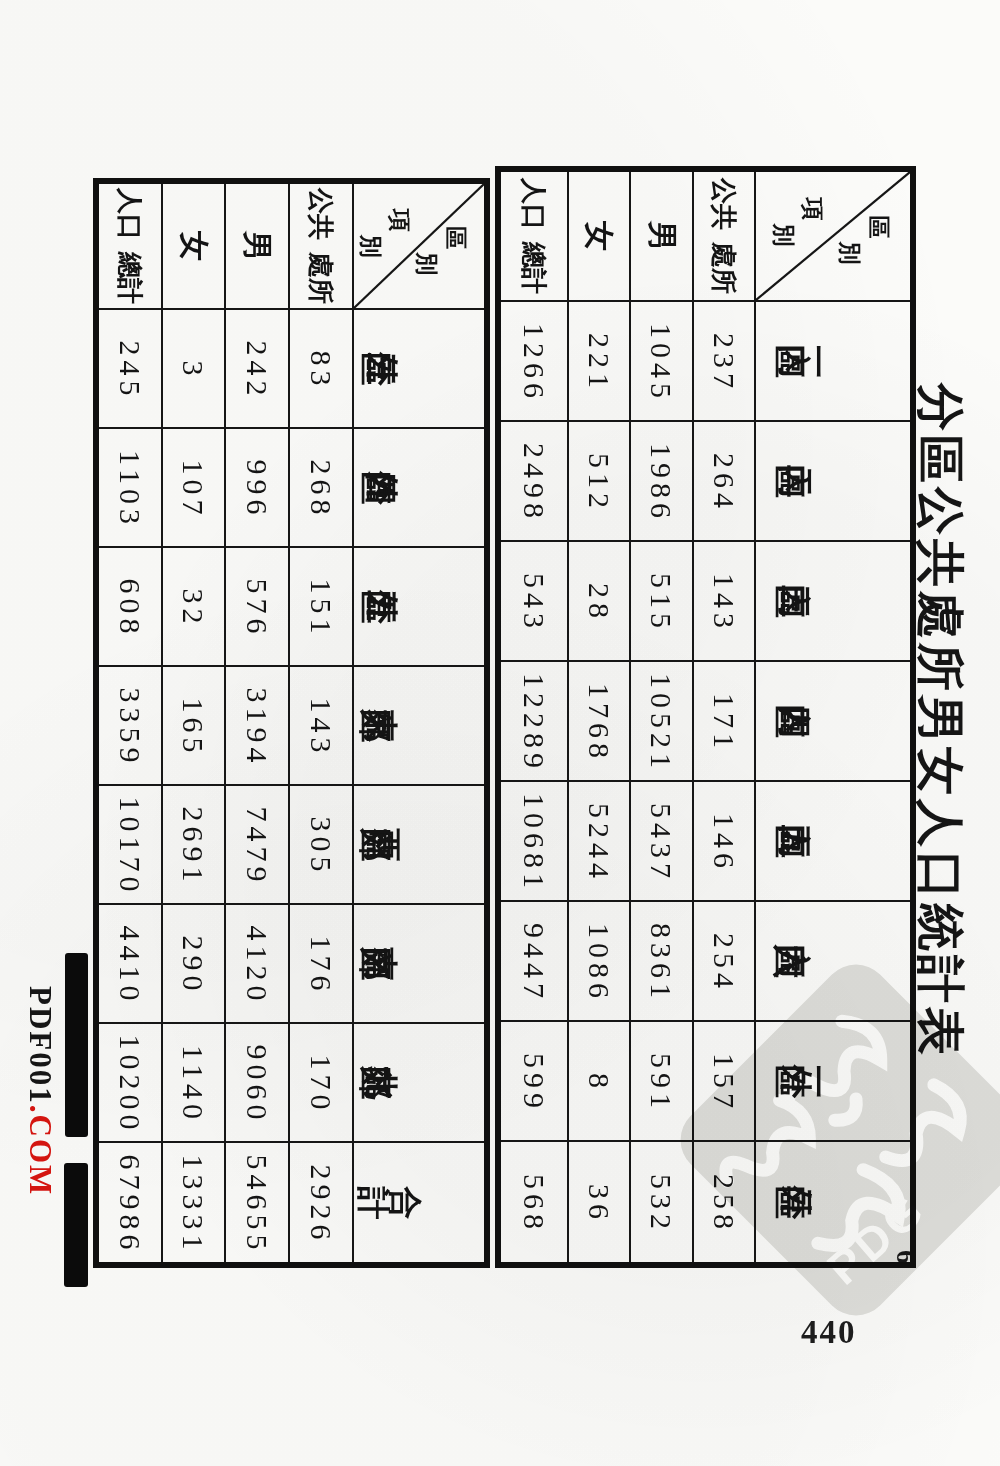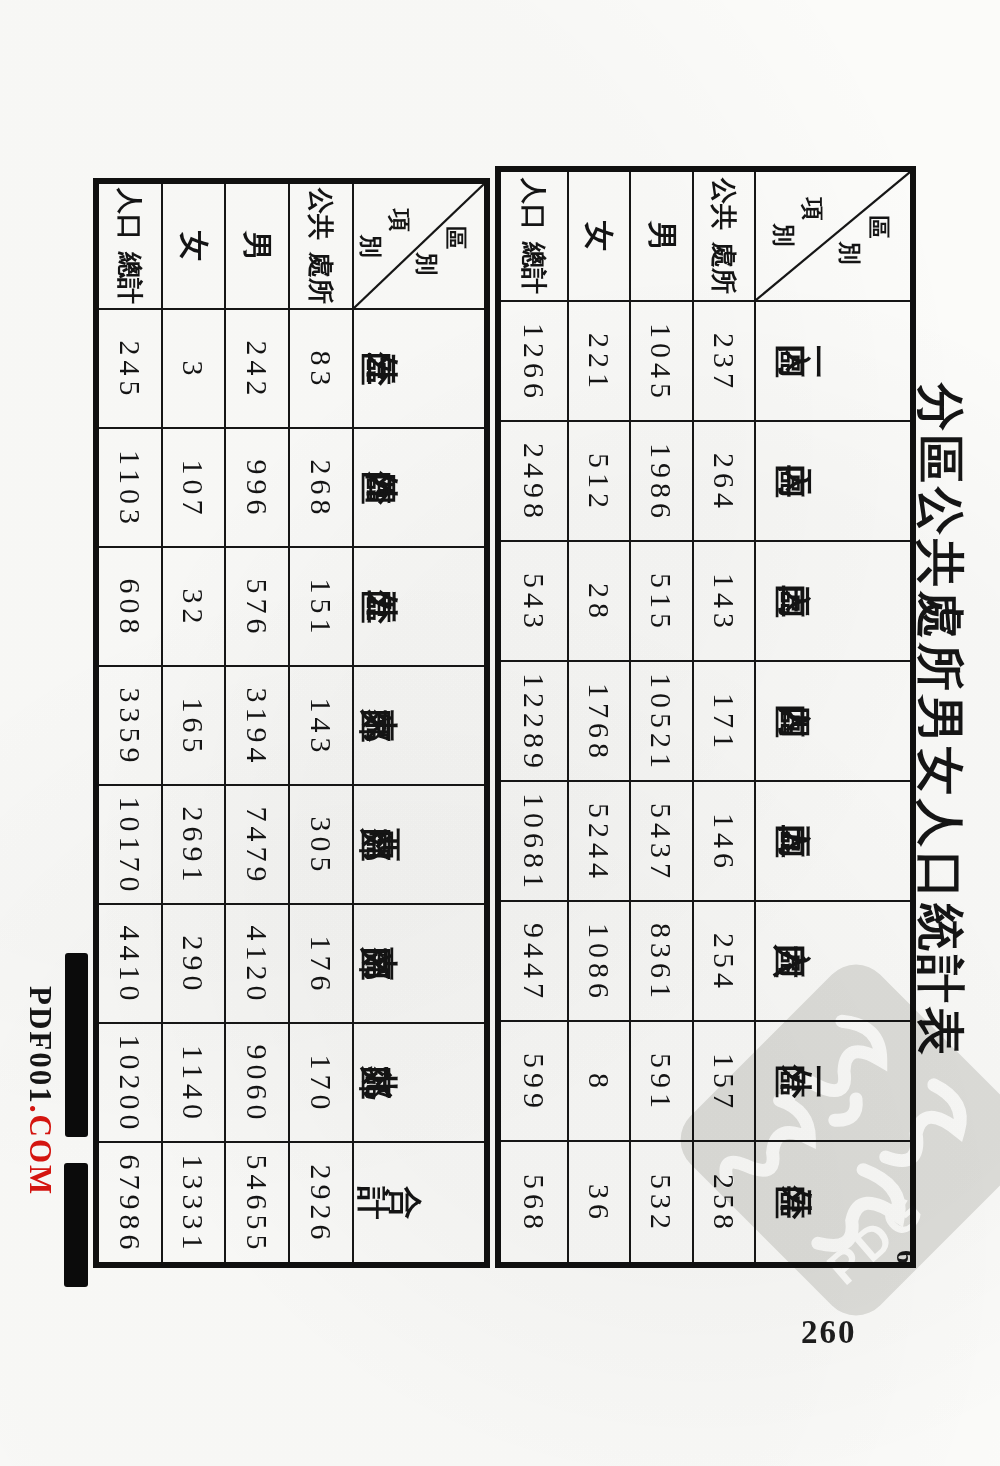--- a/index.html
+++ b/index.html
@@ -249,21 +249,21 @@
         <div class="cell num br">1103</div>
         <div class="cell num br">608</div>
         <div class="cell num br">3359</div>
         <div class="cell num br">10170</div>
         <div class="cell num br">4410</div>
         <div class="cell num br">10200</div>
         <div class="cell num">67986</div>
       </div>
   </div>
 
-  <div class="book-pagenum">260</div>
+  <div class="book-pagenum">440</div>
 
   <div id="stamp">
     <svg width="268" height="268" viewBox="0 0 268 268" fill="none" stroke="#ffffff" stroke-width="13" stroke-linecap="round">
       <path d="M40 60 q30 -25 55 0 q-40 10 -18 34 q25 18 -12 30 q-30 8 -8 28"></path>
       <path d="M150 40 q35 -12 50 15 q-45 5 -28 32 q30 22 -5 38"></path>
       <path d="M52 160 q28 -14 48 6 q-36 12 -16 36 q22 16 -10 28 q-26 10 -2 24"></path>
       <path d="M160 150 q40 -18 58 8 q-48 8 -30 36 q26 20 -8 40"></path>
       <path d="M105 105 q18 14 0 30"></path>
     </svg>
     <span class="pdg">PDG</span>

